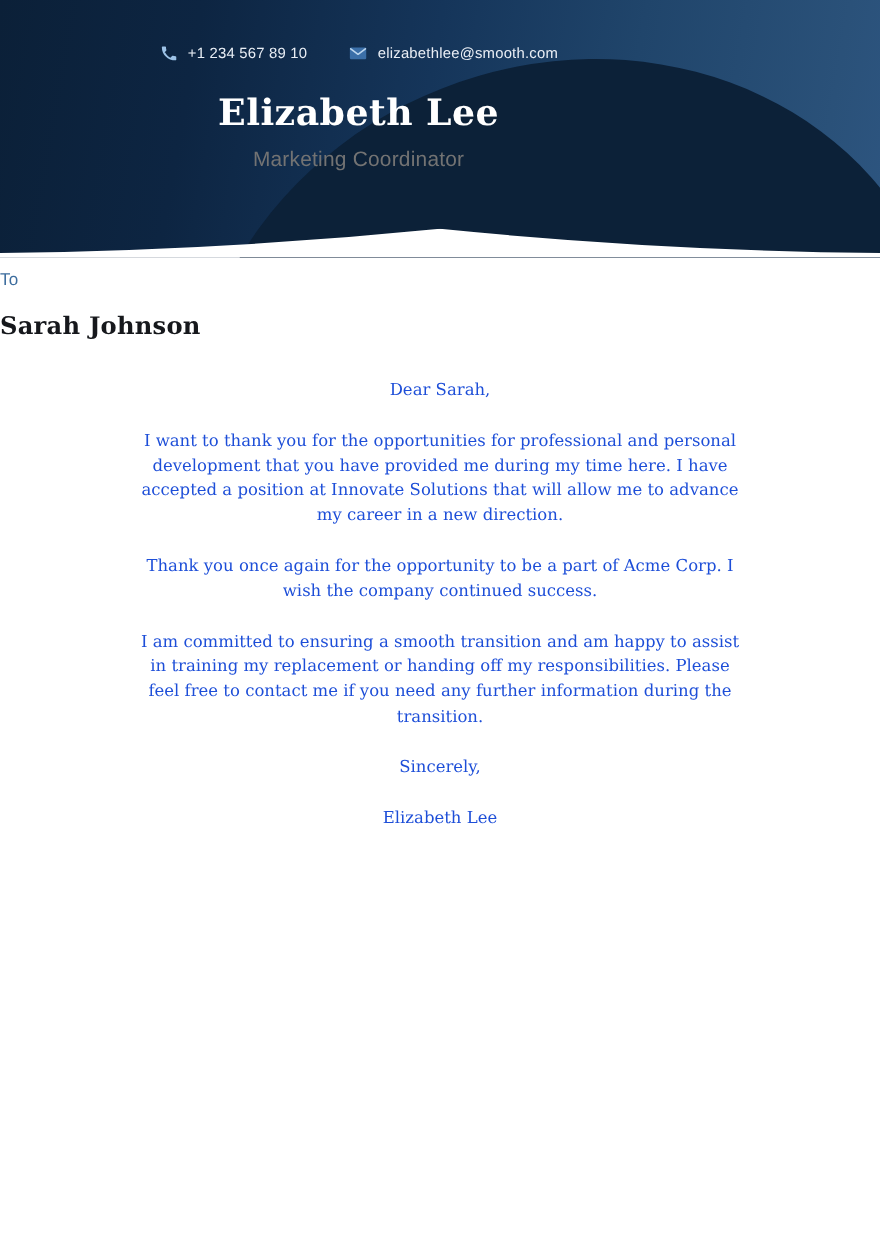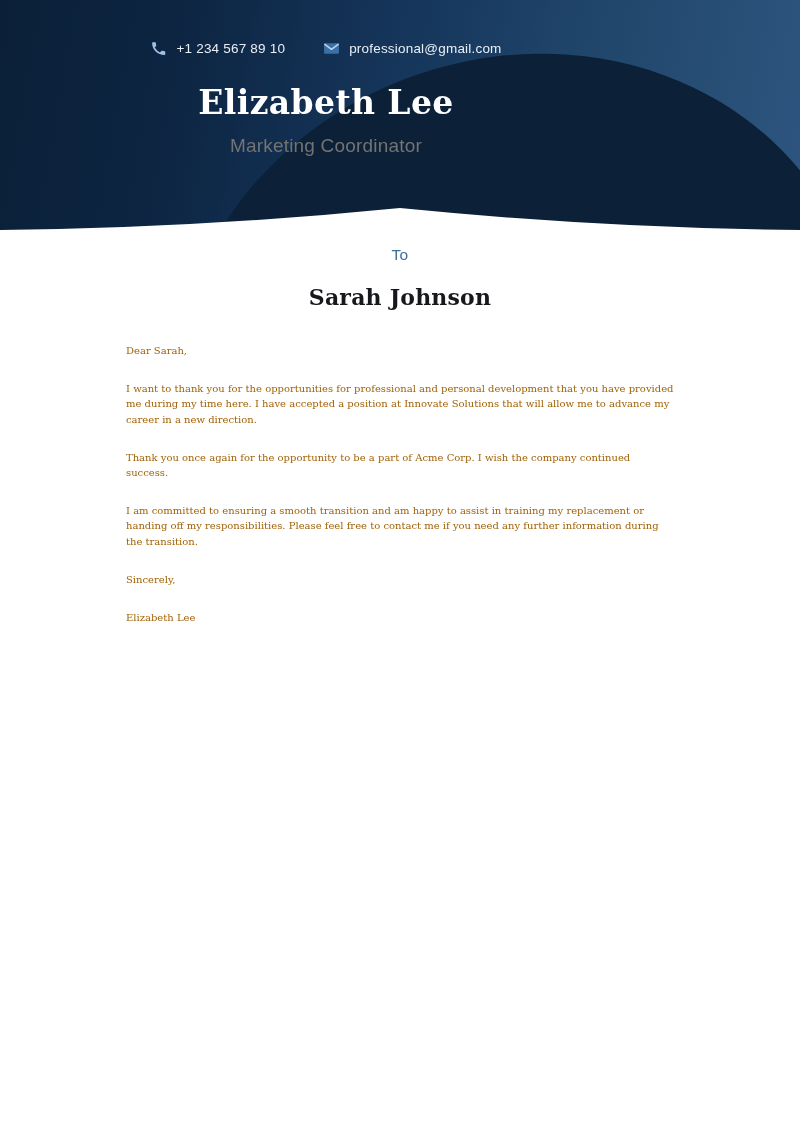--- a/index.html
+++ b/index.html
@@ -108,21 +108,21 @@
   .person-role {
     margin-top: 16px;
     font-size: 19px;
     color: #737373;
     font-weight: 400;
     letter-spacing: .2px;
   }
 
   
   .recipient {
-    text-align: center;
+    text-align: left;
     padding-top: 12px;
   }
   .recipient-label {
     font-size: 15.5px;
     color: #3d6d9e;
     letter-spacing: .2px;
   }
   .recipient-name {
     margin-top: 20px;
     font-family: "DejaVu Serif", "Liberation Serif", serif;
@@ -137,23 +137,24 @@
     color: #3d6d9e;
     letter-spacing: .1px;
   }
 
   
   .letter-body {
     margin: 0 auto;
     padding-top: 33px;
     width: 548px;
     font-family: "DejaVu Serif", "Liberation Serif", serif;
-    color: #a16207;
-    font-size: 10px;
+    color: #1d4ed8;
+    font-size: 15px;
     line-height: 1.52;
+    text-align: center;
   }
   .letter-body p {
     margin: 0 0 23px 0;
   }
   .letter-body p:last-child {
     margin-bottom: 0;
   }
 </style>
 </head>
 <body>
@@ -181,21 +182,21 @@
           <span>+1 234 567 89 10</span>
         </div>
 
         <div class="contact-item">
           <span class="contact-icon">
             <svg width="17" height="17" viewBox="0 0 24 24">
               <rect x="1.5" y="4.5" width="21" height="15" rx="1.6" fill="#3b6fa8"></rect>
               <path d="M2.6 6.2 L12 13.2 L21.4 6.2" stroke="#bcd6ee" stroke-width="2.1" fill="none" stroke-linecap="round" stroke-linejoin="round"></path>
             </svg>
           </span>
-          <span>professional@gmail.com</span>
+          <span>elizabethlee@smooth.com</span>
         </div>
 
       </div>
 
       <div class="person-name">Elizabeth Lee</div>
       <div class="person-role">Marketing Coordinator</div>
     </div>
   </div>
 
   <div class="recipient">

